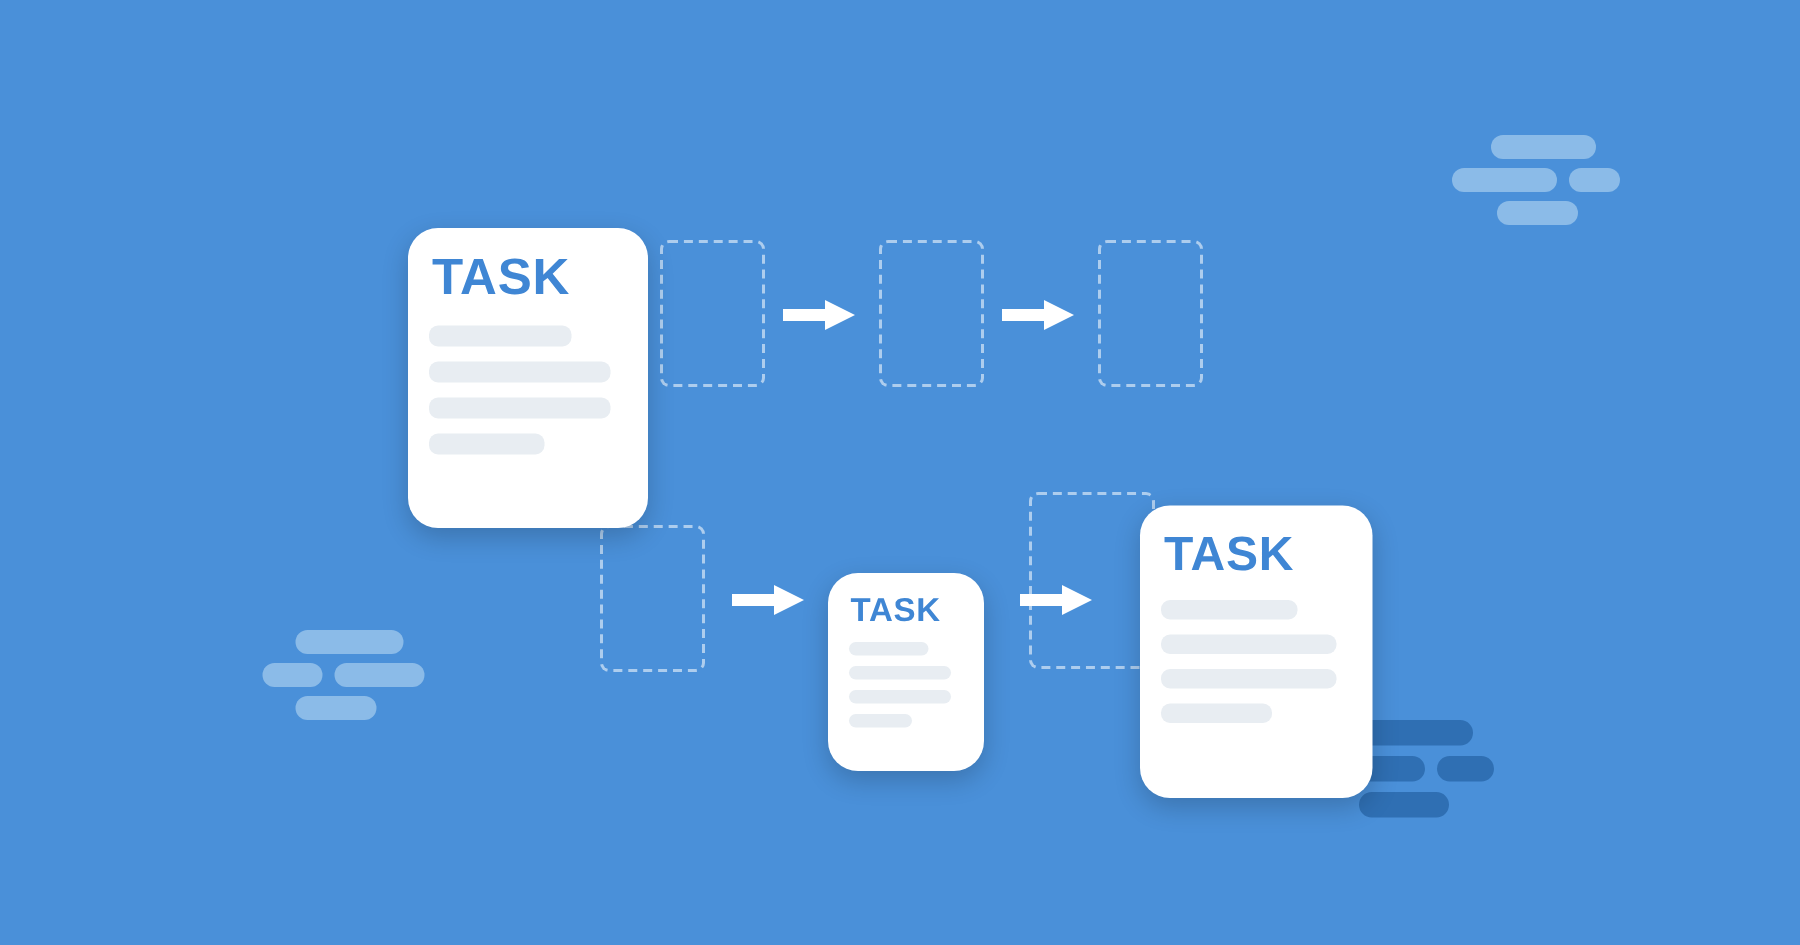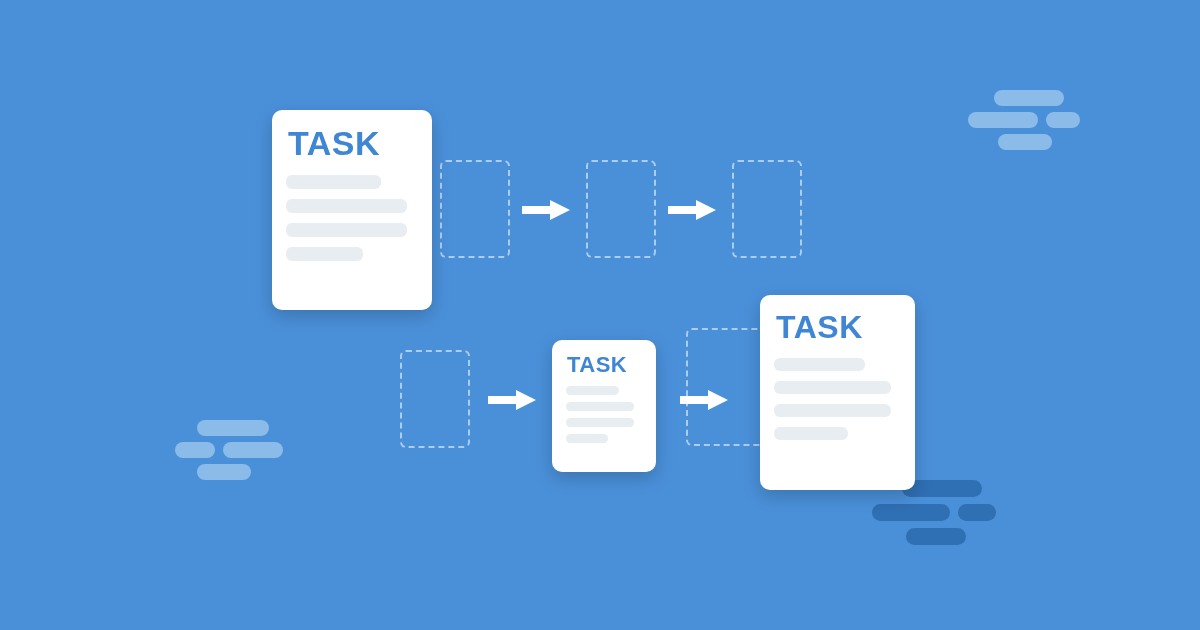--- a/index.html
+++ b/index.html
@@ -9,23 +9,24 @@
     height: 630px;
     background: #4a90d9;
     position: relative;
     font-family: -apple-system, BlinkMacSystemFont, "Segoe UI", Arial, sans-serif;
     overflow: hidden;
   }
 
   .card {
     position: absolute;
     background: #fff;
-    border-radius: 10px;
+    border-radius: 20px;
     box-shadow: 0 6px 18px rgba(0,0,0,0.2);
     padding: 12px 14px 16px 14px;
+    margin-top: 42px;
   }
   .card .title {
     color: #3f86d4;
     font-weight: 800;
     letter-spacing: 0.5px;
   }
   .card .line { background: #e8edf2; border-radius: 6px; }
 
   
   .card-lg { left: 272px; top: 110px; width: 160px; height: 200px; }

